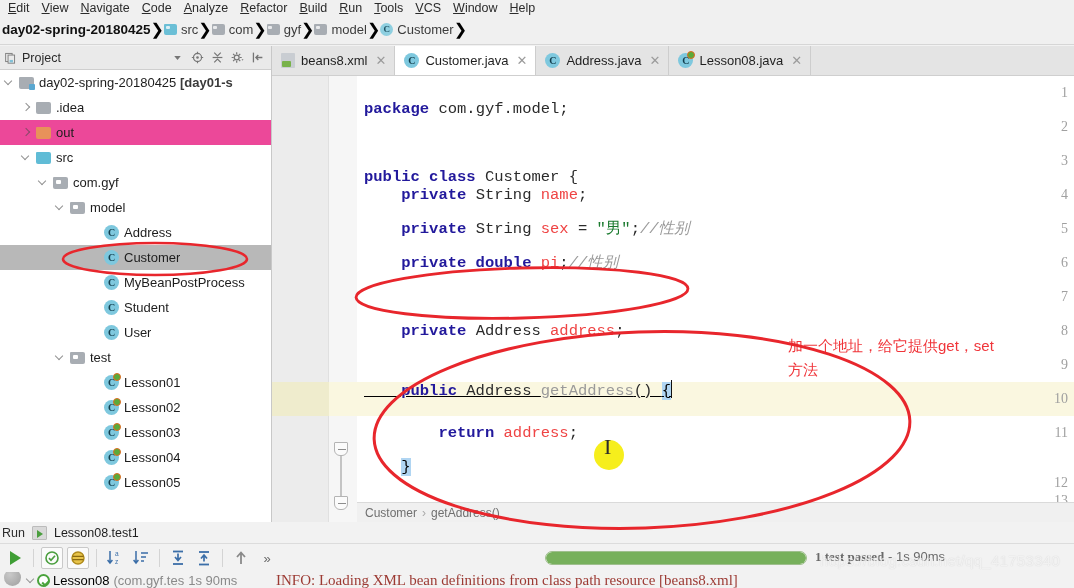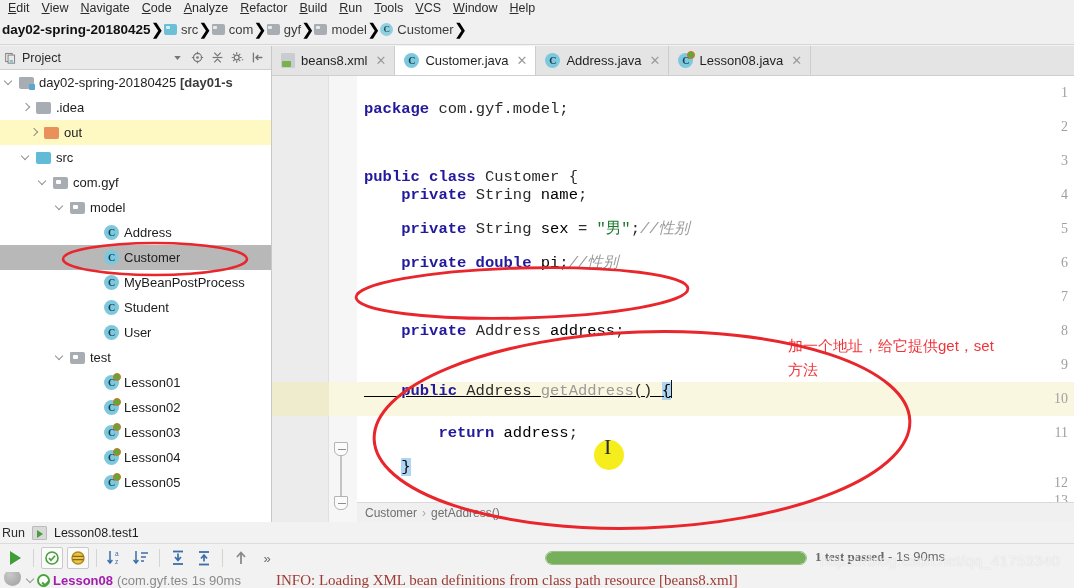--- a/index.html
+++ b/index.html
@@ -65,21 +65,21 @@
   }
   .projhead .ptitle { font-size: 12.5px; color: #2b2b2b; margin-left: 5px; }
   .projhead .tools { margin-left: auto; display: flex; align-items: center; gap: 7px; padding-right: 3px; }
   .ti { width: 13px; height: 13px; opacity: .72; display: block; }
   .tree { position: absolute; top: 24px; left: 0; right: 0; bottom: 14px; overflow: hidden; }
   .node {
     height: 25px; display: flex; align-items: center; font-size: 13px;
     color: #1d1d1d; white-space: nowrap; position: relative;
   }
   .node.sel { background: #b8b8b8; }
-  .node.hl  { background: #fef9c3; padding-left: 8px; }
+  .node.hl  { background: #ec4899; }
   .arrow { width: 11px; height: 11px; flex: 0 0 11px; position: relative; opacity: .6; }
   .arrow.r::after, .arrow.d::after {
     content: ""; position: absolute; border-left: 1.6px solid #4a4a4a;
     border-bottom: 1.6px solid #4a4a4a; width: 5px; height: 5px;
   }
   .arrow.r::after { left: 2px; top: 2px; transform: rotate(-135deg); }
   .arrow.d::after { left: 1px; top: 1px; transform: rotate(-45deg); }
   .nspacer { flex: 0 0 auto; }
   .nicon { flex: 0 0 auto; margin-right: 5px; display: flex; align-items: center; }
   .mfldr {
@@ -137,21 +137,21 @@
     font-family: "Liberation Serif", serif; line-height: 34px; height: 34px;
   }
   .rowhl { position: absolute; left: 0; width: 802px; height: 34px; background: #faf7e0; }
   .rowhl .lnbg { position:absolute; left:0; width:57px; height:34px; background:#efeccd; }
   .cline {
     position: absolute; left: 92px; height: 34px; line-height: 34px;
     font-family: "Liberation Mono", monospace; font-size: 15.5px; white-space: pre;
   }
   .kw  { color: #22199c; font-weight: bold; }
   .typ { color: #2b2b2b; }
-  .fld { color: #000000; text-align: center; }
+  .fld { color: #ef4444; text-align: center; }
   .str { color: #1a7a2e; }
   .cmt { color: #9a9a9a; font-style: italic; }
   .mth { color: #9a9a9a; }
   .pun { color: #2b2b2b; }
   .sel { background: #b0d5f2; }
   .caret { display:inline-block; width:1.5px; height:18px; background:#111; vertical-align:-3px; }
   .foldmark {
     position: absolute; left: 62px; width: 14px; height: 14px;
     border: 1px solid #b4b4b4; background: #fbfbfb; border-radius: 1px 1px 6px 6px;
   }
@@ -199,21 +199,21 @@
   .vdiv { width: 1px; height: 18px; background: #d4d4d4; margin: 0 3px; }
   .progwrap {
     position: absolute; left: 545px; top: 7px; width: 262px; height: 14px;
     background: #dfe8d8; border: 1px solid #9fbf8e; border-radius: 7px; overflow: hidden;
   }
   .progbar { height: 100%; width: 100%; background: #77b05c; border-radius: 7px; }
   .teststat { position: absolute; left: 815px; top: 5px; font-size: 13px; color: #1d1d1d; font-weight: bold; }
   .teststat span { font-weight: normal; color: #6a6a6a; }
   .runbody { height: 16px; position: relative; overflow: hidden; }
   .testtree { position: absolute; left: 0; top: 0; width: 270px; height: 16px; display: flex; align-items: center; font-size: 13px; }
-  .testtree .tname { font-weight: bold; color: #a21caf; }
+  .testtree .tname { font-weight: normal; color: #000000; }
   .testtree .tsub { color: #8a8a8a; }
   .console {
     position: absolute; left: 276px; top: 0; right: 0; height: 16px;
     font-family: "Liberation Serif", serif; font-size: 15px; color: #9c3a33; white-space: nowrap;
   }
   .greyball {
     position:absolute; left:4px; top:-3px; width:17px; height:17px; border-radius:50%;
     background: radial-gradient(circle at 35% 32%, #c9c9c9, #9e9e9e);
   }
   .okball {

